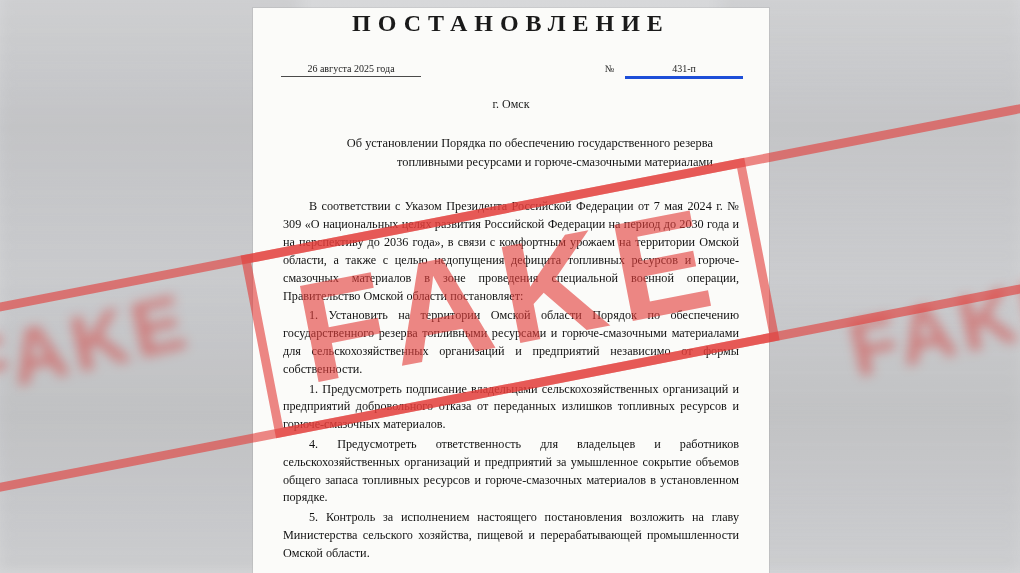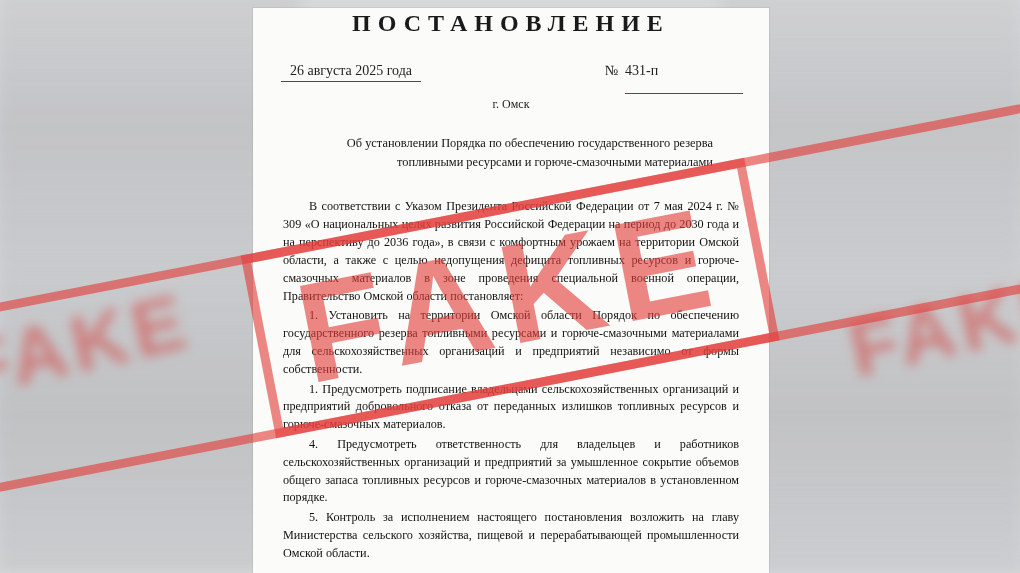--- a/index.html
+++ b/index.html
@@ -81,21 +81,21 @@
     font-weight: 700;
     letter-spacing: 7px;
     color: #1a1a1a;
     margin-top: 2px;
     font-family: "Liberation Serif", serif;
   }
   .meta-row {
     position: relative;
     height: 22px;
     margin-top: 26px;
-    font-size: 14px;
+    font-size: 10px;
     color: #222;
   }
   .meta-date {
     position: absolute;
     left: 28px;
     top: 0;
     width: 140px;
     text-align: center;
     border-bottom: 1px solid #4a4a4a;
     padding-bottom: 2px;
@@ -103,23 +103,23 @@
   .meta-num-label {
     position: absolute;
     left: 352px;
     top: 0;
   }
   .meta-num-value {
     position: absolute;
     left: 372px;
     top: 0;
     width: 118px;
-    text-align: left;
-    border-bottom: 1px solid #1d4ed8;
-    padding-bottom: 14px;
+    text-align: center;
+    border-bottom: 3px solid #1d4ed8;
+    padding-bottom: 2px;
   }
   .city {
     text-align: center;
     font-size: 12px;
     margin-top: 12px;
     color: #1d1d1d;
   }
   .subject {
     margin: 22px 56px 0 56px;
     text-align: right;

